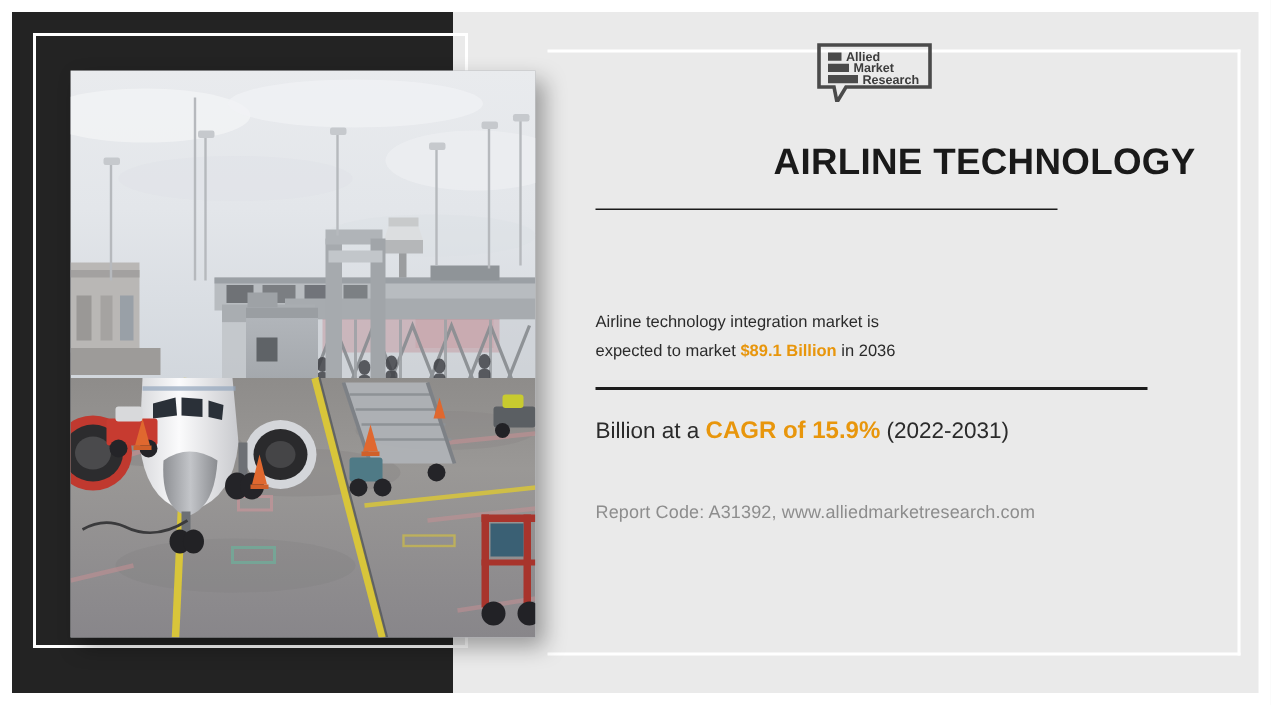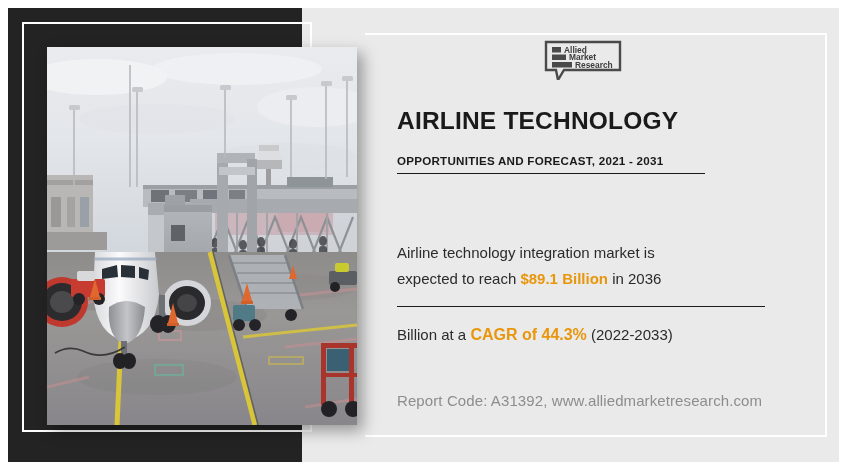--- a/index.html
+++ b/index.html
@@ -76,21 +76,21 @@
     z-index: 5;
     box-shadow: 6px 6px 14px rgba(0,0,0,0.35);
     background: #b9bcc0;
   }
   .photo svg { display: block; }
 
   
   .content {
     position: absolute;
     left: 397px;
-    top: 40px;
+    top: 28px;
     width: 400px;
     z-index: 6;
   }
 
   
   .logo-wrap {
     display: flex;
     justify-content: center;
     align-items: center;
     width: 372px;
@@ -106,21 +106,21 @@
   
   .title {
     font-size: 24.5px;
     font-weight: bold;
     color: #1a1a1a;
     line-height: 1.26;
     letter-spacing: 0.2px;
     margin: 0 0 14px 0;
     text-transform: uppercase;
   }
-  .title .line { display: block; }
+  .title .line { display: block; text-align: right; }
 
   .subtitle {
     font-size: 11.6px;
     font-weight: bold;
     color: #1a1a1a;
     letter-spacing: 0.25px;
     margin: 0;
     padding-bottom: 6px;
     display: inline-block;
     text-transform: uppercase;
@@ -128,21 +128,21 @@
   .subtitle-rule {
     width: 308px;
     height: 1.5px;
     background: #1a1a1a;
     margin-top: 0px;
   }
 
   
   .stat-primary {
     margin-top: 66px;
-    font-size: 15px;
+    font-size: 11px;
     color: #2b2b2b;
     line-height: 1.72;
   }
   .accent {
     color: #e8960c;
     font-weight: bold;
   }
 
   .divider {
     width: 368px;
@@ -153,22 +153,22 @@
 
   .stat-secondary {
     margin-top: 16px;
     font-size: 15px;
     color: #2b2b2b;
     line-height: 1.5;
   }
   .stat-secondary .accent { font-size: 16px; }
 
   .footer {
-    margin-top: 45px;
-    font-size: 15px;
+    margin-top: 34px;
+    font-size: 12px;
     color: #8d8d8d;
     letter-spacing: 0.1px;
   }
 </style>
 </head>
 <body>
 
 <div class="infographic">
 
   <div class="left-panel"></div>
@@ -408,31 +408,30 @@
           <text x="31" y="27.8" font-family="Liberation Sans, sans-serif" font-size="8.4" font-weight="bold" fill="#3c3c3c">Research</text>
         </svg>
       </div>
     </div>
 
     <h1 class="title">
       <span class="line">AIRLINE TECHNOLOGY</span>
     </h1>
 
     <div>
-      <div class="subtitle">OPPORTUNITIES AND FORECAST, 2021 - 2031</div>
       <div class="subtitle-rule"></div>
     </div>
 
     <div class="stat-primary">
       <span>Airline technology integration market is</span><br>
-      <span>expected to reach </span><span class="accent">$89.1 Billion</span><span> in 2036</span>
+      <span>expected to market </span><span class="accent">$89.1 Billion</span><span> in 2036</span>
     </div>
 
     <div class="divider"></div>
 
     <div class="stat-secondary">
-      <span>Billion at a </span><span class="accent">CAGR of 44.3%</span><span> (2022-2033)</span>
+      <span>Billion at a </span><span class="accent">CAGR of 15.9%</span><span> (2022-2031)</span>
     </div>
 
     <div class="footer">Report Code: A31392, www.alliedmarketresearch.com</div>
   </div>
 
 </div>
 
 </body></html>

